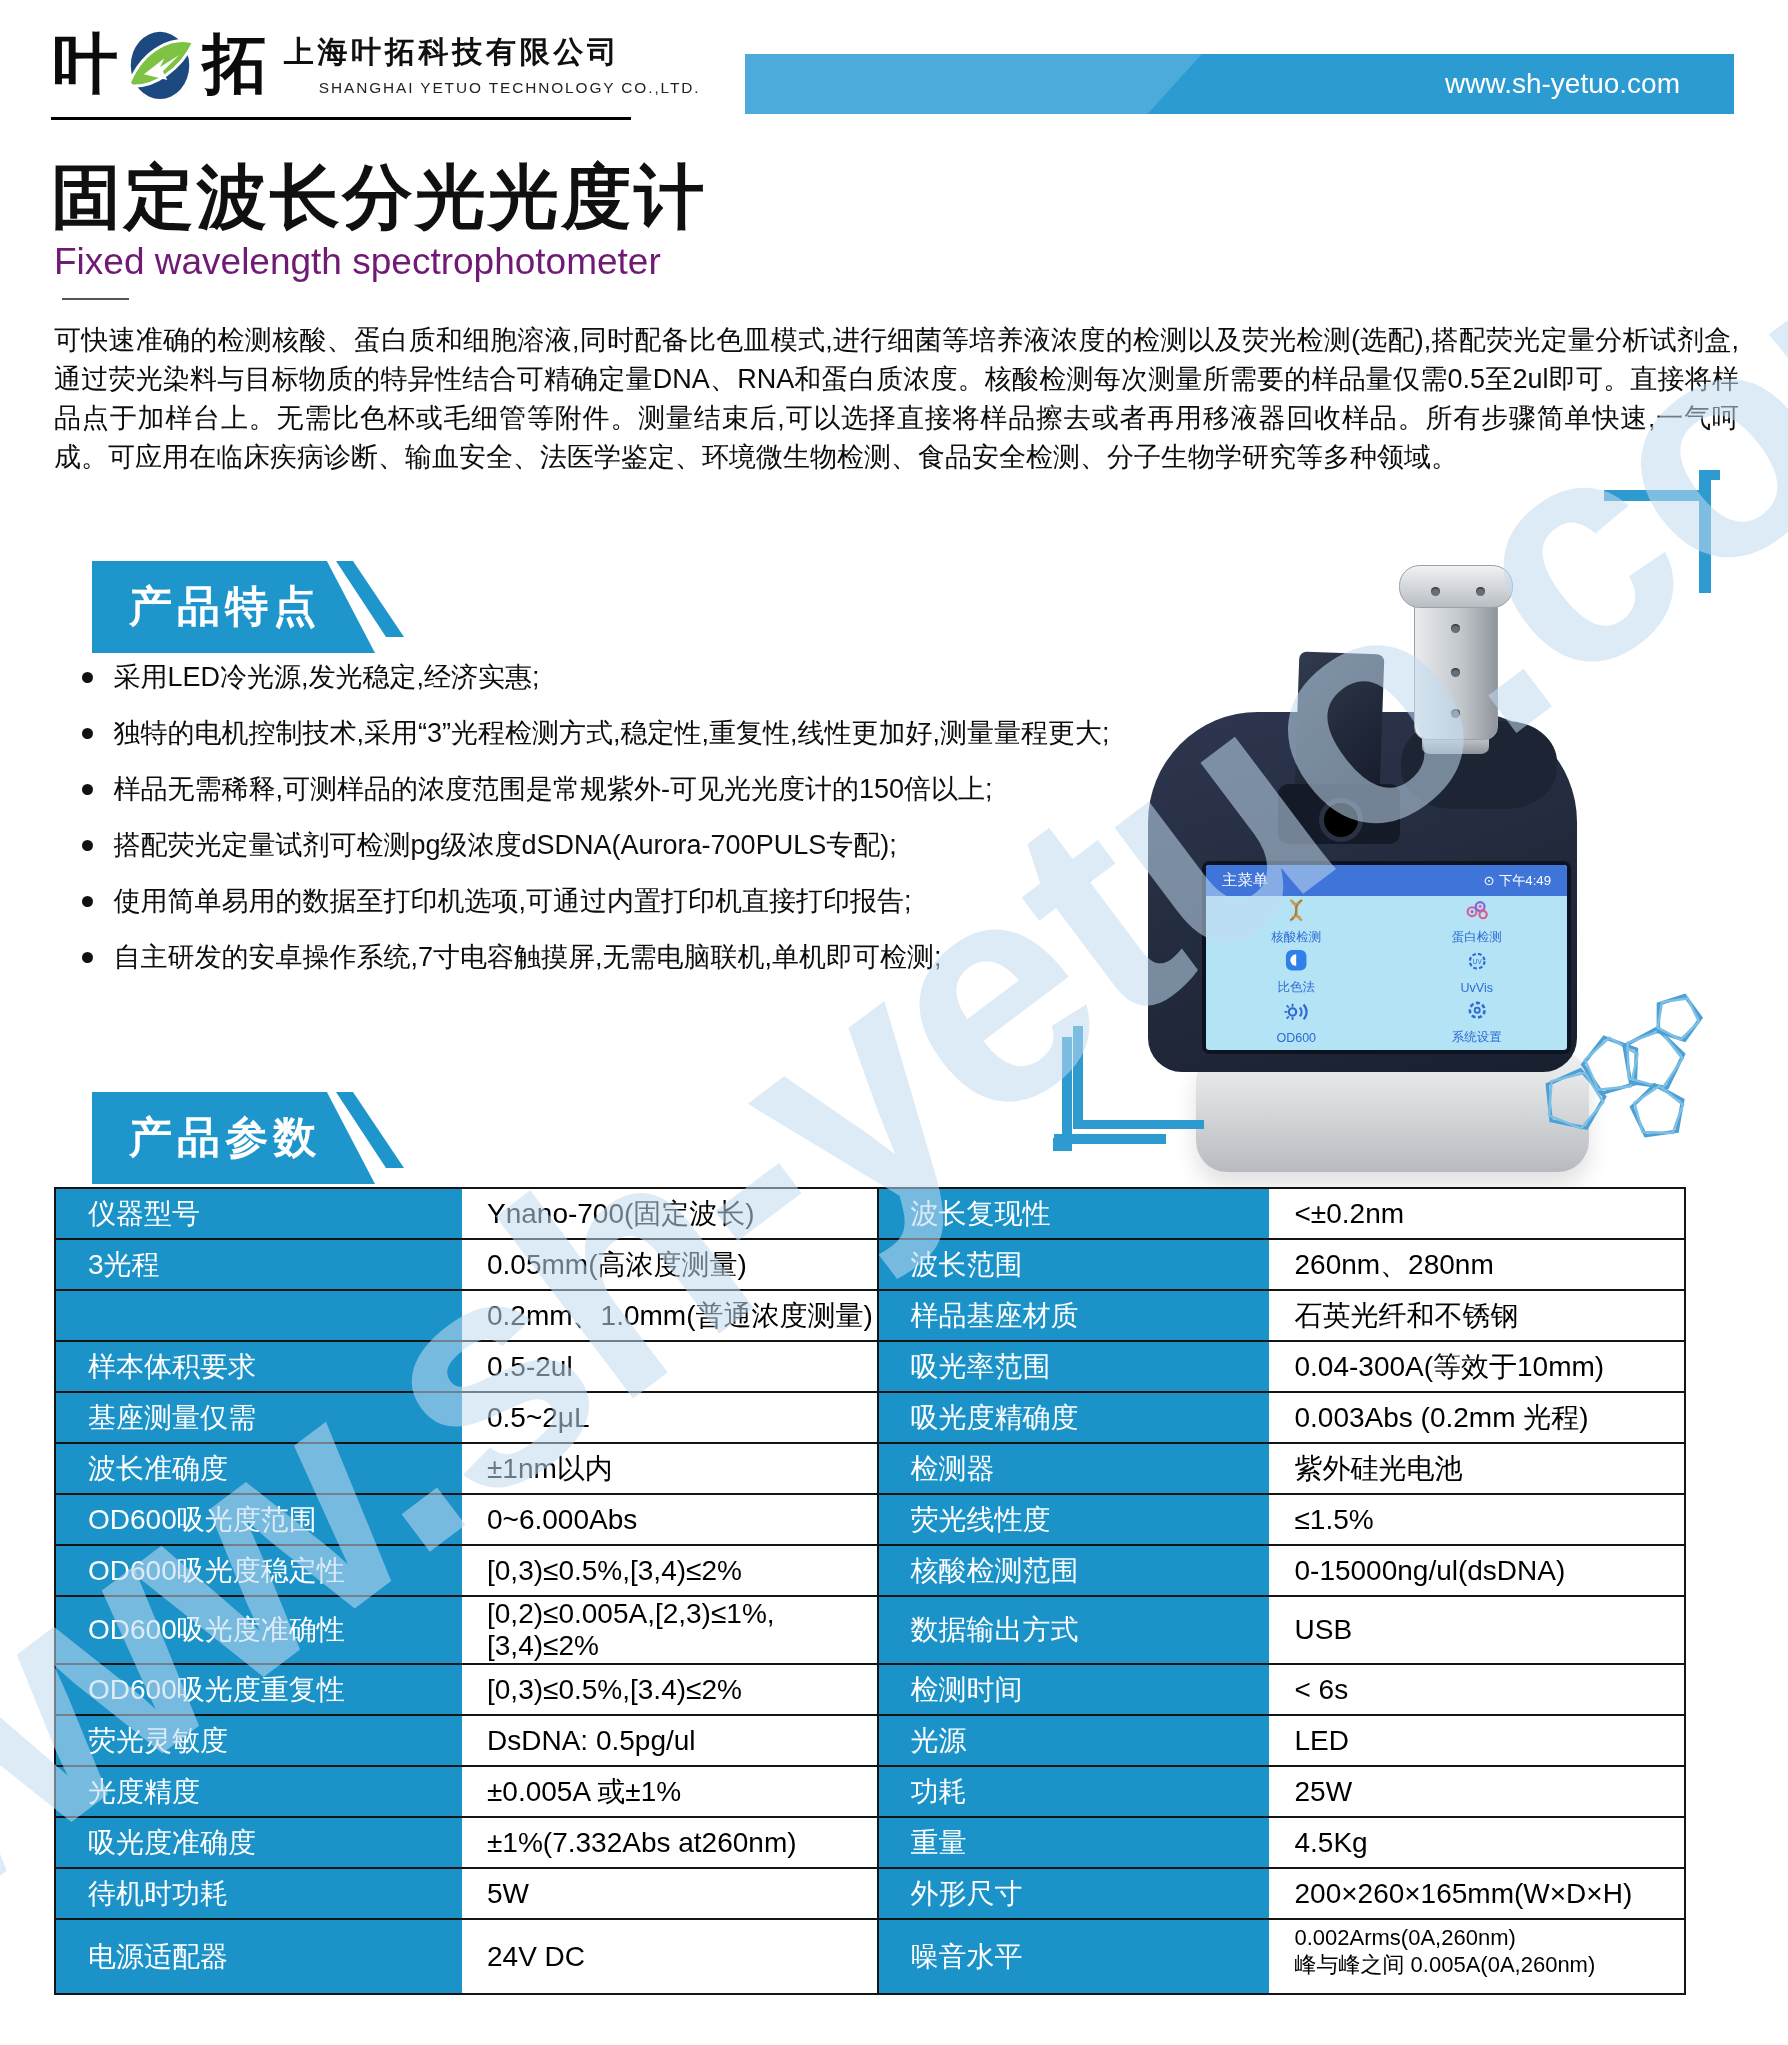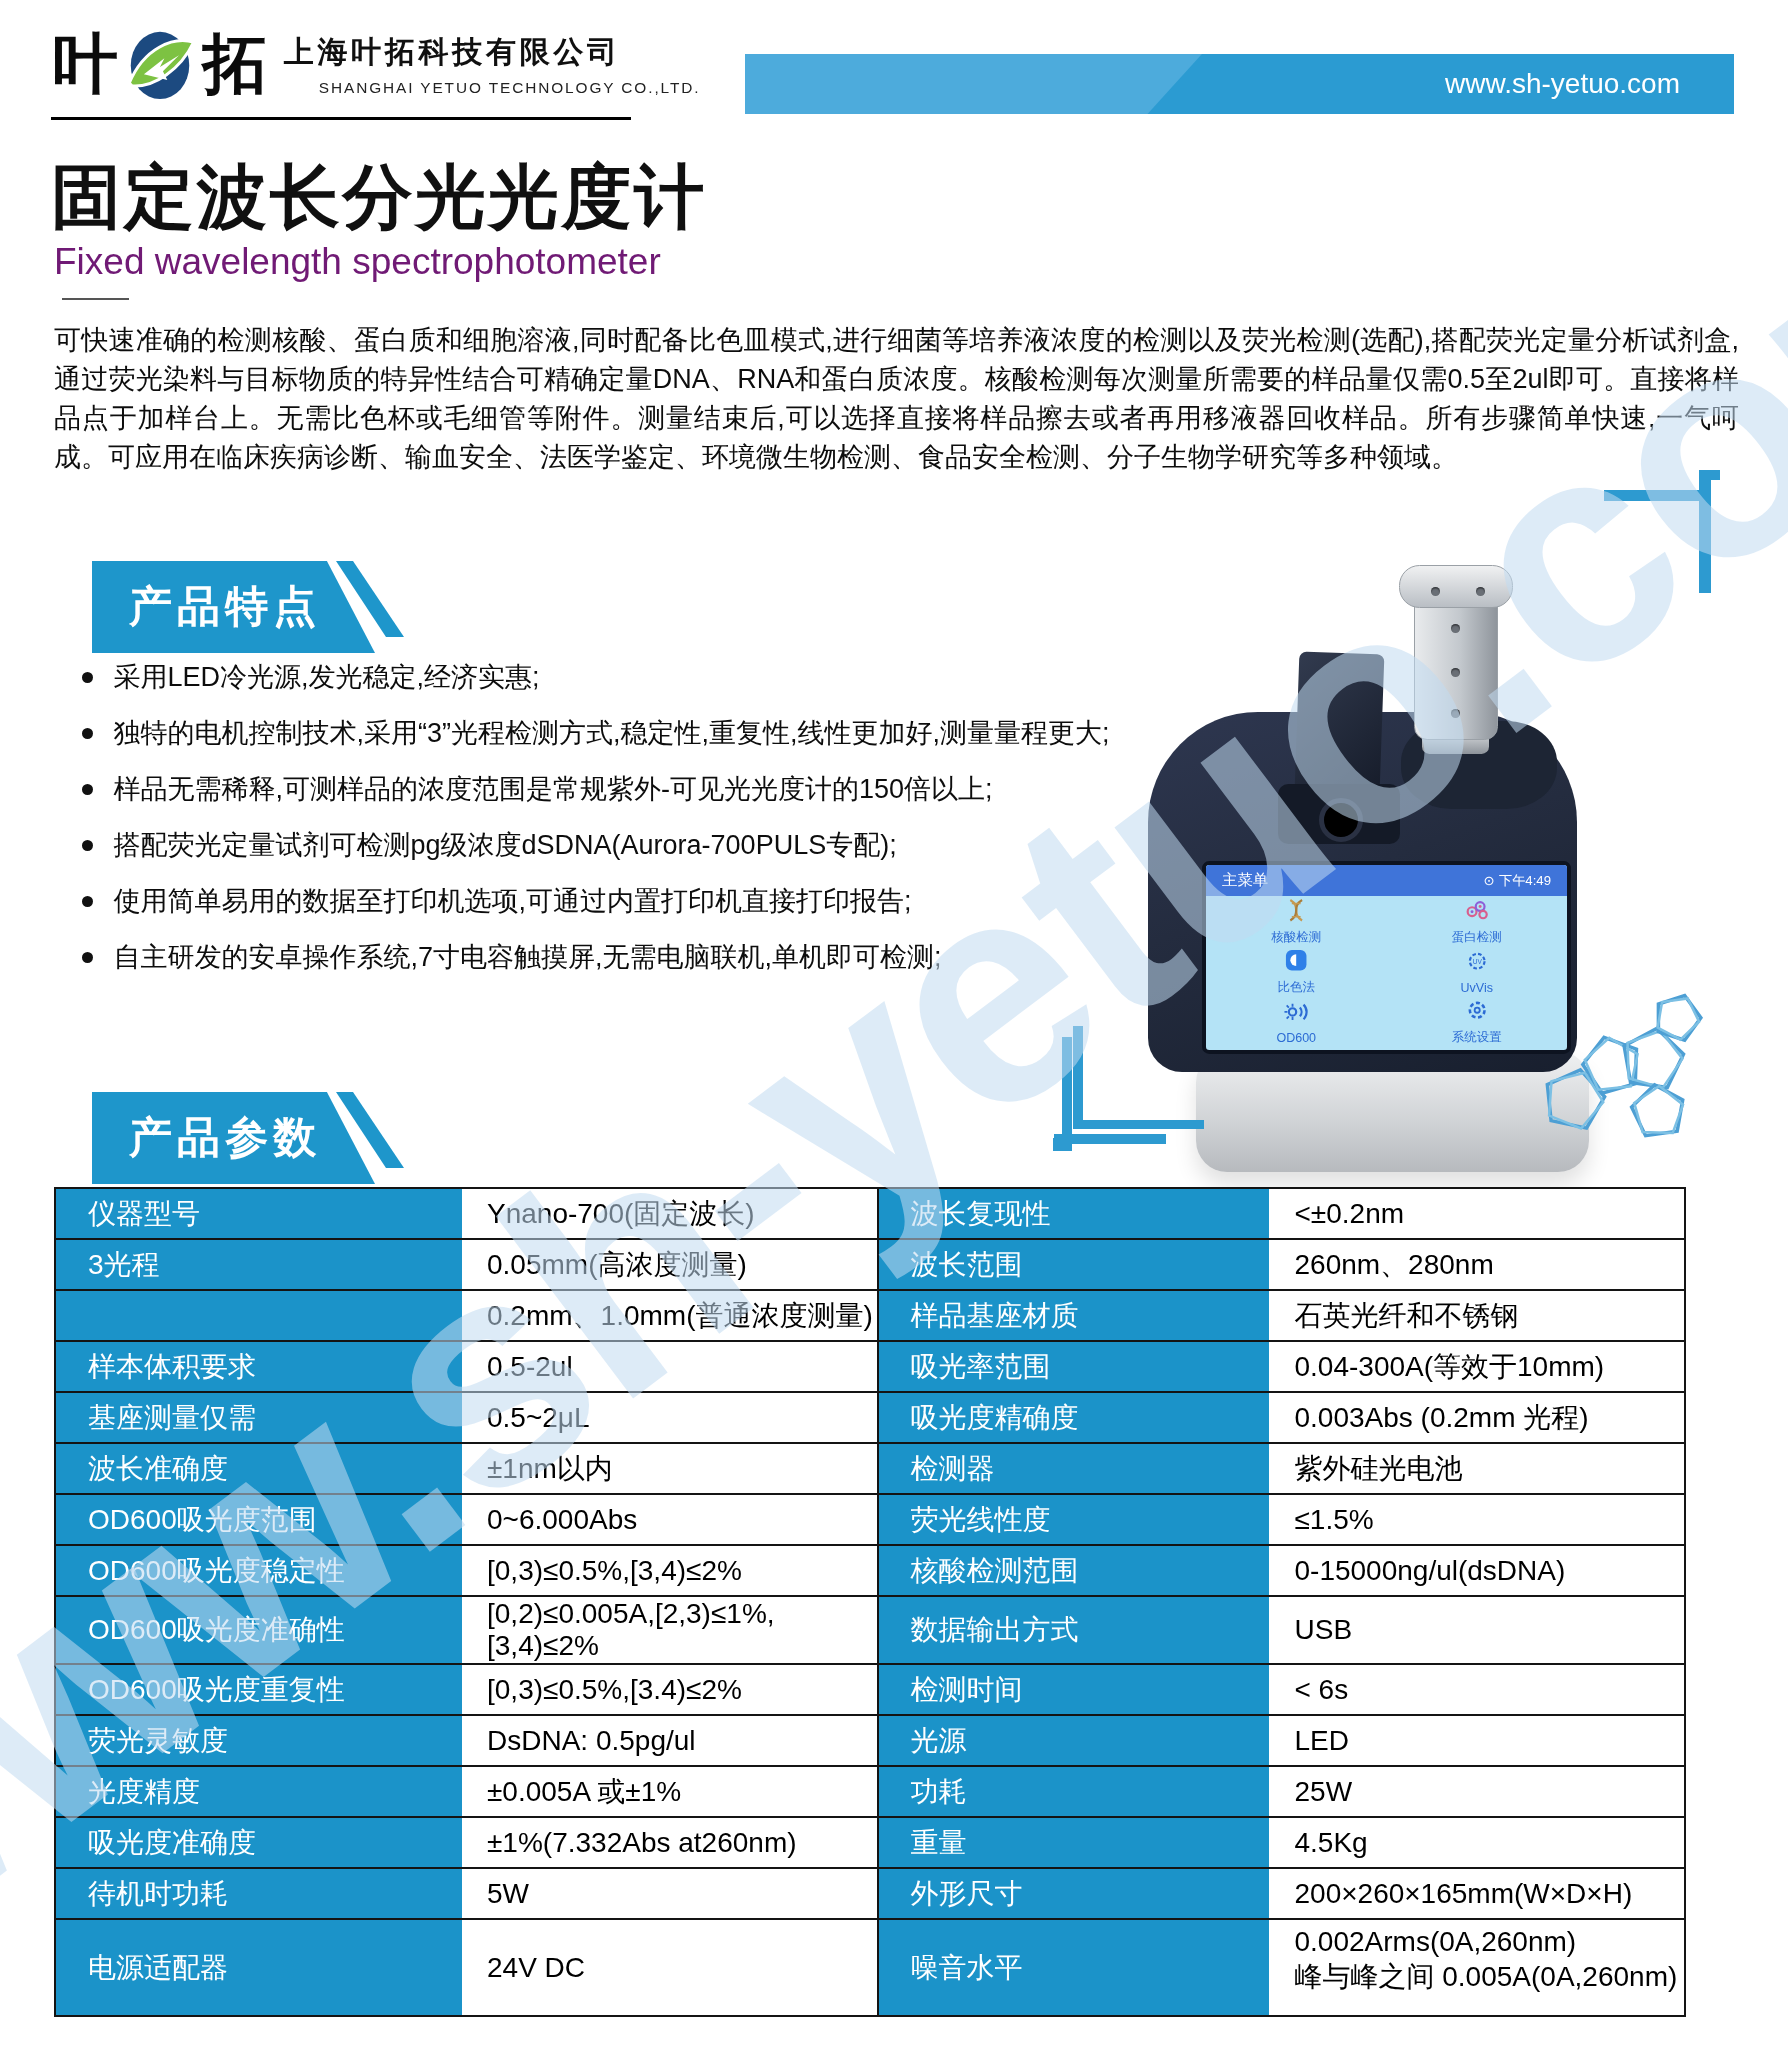--- a/index.html
+++ b/index.html
@@ -76,21 +76,21 @@
   .deco{position:absolute;background:#2d9ad0;z-index:2;}
   .pentagons{position:absolute;left:1541px;top:990px;z-index:2;}
   
   .params-table{position:absolute;left:54px;top:1187px;width:1632px;z-index:1;
     border-collapse:collapse;border:2.2px solid #141414;table-layout:fixed;}
   .params-table tr{height:51px;}
   .params-table td{border-top:2.2px solid #141414;border-bottom:2.2px solid #141414;font-size:28px;vertical-align:middle;}
   .p-label{background:#1b93c9;color:#fff;padding-left:32px;width:25%;}
   .p-value{background:#fff;color:#000;padding-left:25px;width:26%;white-space:pre-line;}
   .params-table td:nth-child(3){border-left:2.2px solid #141414;width:24%;}
-  .params-table td.multiline{font-size:28px;line-height:35px;padding-top:4.4px;padding-bottom:21px;}
+  .params-table td.multiline{font-size:22px;line-height:27px;padding-top:4.4px;padding-bottom:15px;}
   svg{display:block;}
 </style>
 </head>
 <body>
 
 <div class="watermark">www.sh-yetuo.com</div>
 
 <div class="logo-row">
   <span class="logo-char">叶</span>
   <span class="logo-mark">

